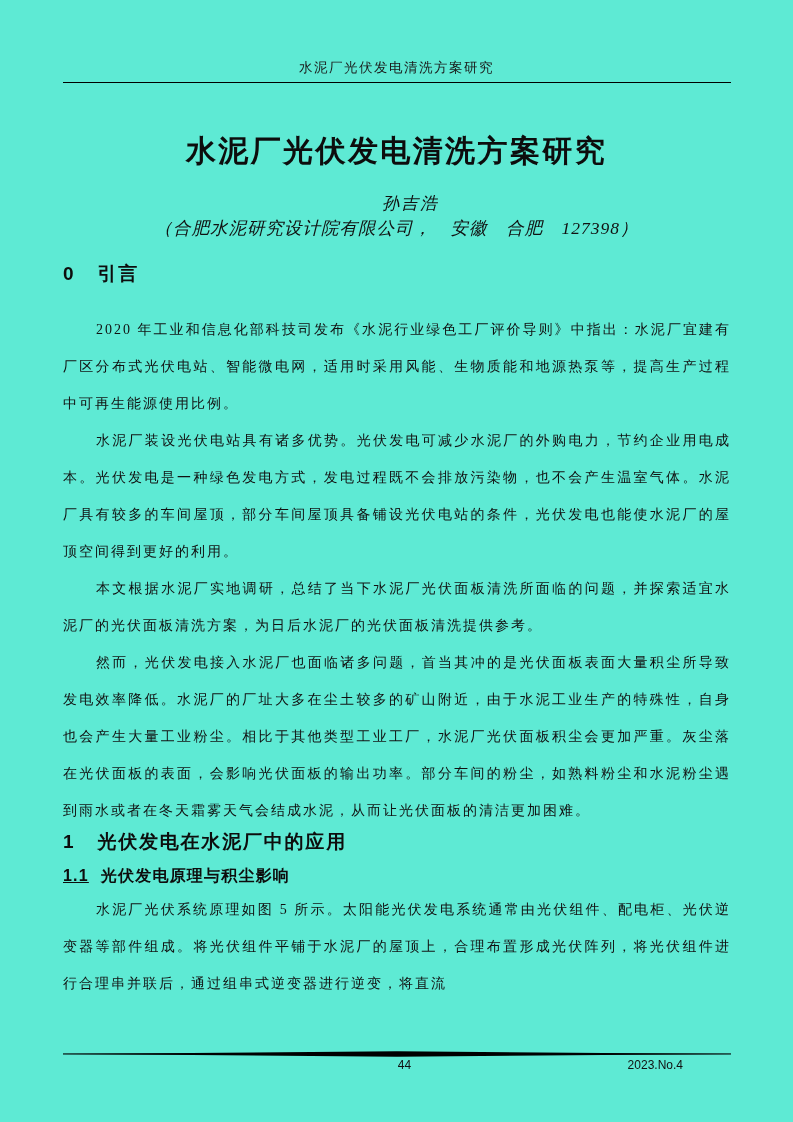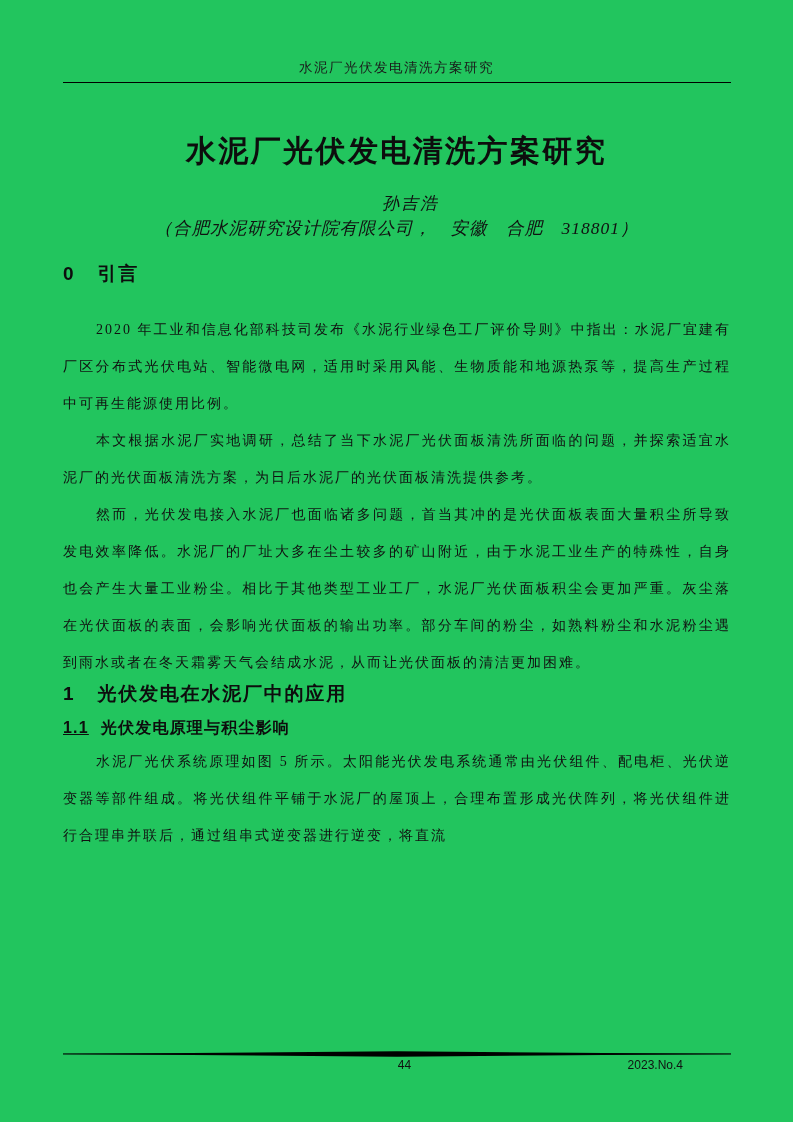--- a/index.html
+++ b/index.html
@@ -4,21 +4,21 @@
 <style>
   html, body {
     margin: 0;
     padding: 0;
     background: #ffffff;
   }
   .page {
     position: relative;
     width: 793px;
     height: 1122px;
-    background: #22c55e;
+    background: #5eead4;
     color: #111111;
     font-family: "Liberation Serif", "DejaVu Serif", serif;
     overflow: hidden;
   }
 
   
   .running-head {
     position: absolute;
     top: 58px;
     left: 0;
@@ -147,30 +147,31 @@
 <div class="page">
 
   <div class="running-head">水泥厂光伏发电清洗方案研究</div>
 
   <div class="header-rule"></div>
 
   <div class="article-title">水泥厂光伏发电清洗方案研究</div>
 
   <div class="author-name">孙吉浩</div>
 
-  <div class="author-affiliation">（合肥水泥研究设计院有限公司，　安徽　合肥　318801）</div>
+  <div class="author-affiliation">（合肥水泥研究设计院有限公司，　安徽　合肥　127398）</div>
 
   <div class="content">
 
     <h2 class="h-level1 h-intro">
       <span class="h-num-1">0</span><span>引言</span>
     </h2>
 
     <p class="para">2020 年工业和信息化部科技司发布《水泥行业绿色工厂评价导则》中指出：水泥厂宜建有厂区分布式光伏电站、智能微电网，适用时采用风能、生物质能和地源热泵等，提高生产过程中可再生能源使用比例。</p>
 
+    <p class="para">水泥厂装设光伏电站具有诸多优势。光伏发电可减少水泥厂的外购电力，节约企业用电成本。光伏发电是一种绿色发电方式，发电过程既不会排放污染物，也不会产生温室气体。水泥厂具有较多的车间屋顶，部分车间屋顶具备铺设光伏电站的条件，光伏发电也能使水泥厂的屋顶空间得到更好的利用。</p>
 
     <p class="para">本文根据水泥厂实地调研，总结了当下水泥厂光伏面板清洗所面临的问题，并探索适宜水泥厂的光伏面板清洗方案，为日后水泥厂的光伏面板清洗提供参考。</p>
 
     <p class="para">然而，光伏发电接入水泥厂也面临诸多问题，首当其冲的是光伏面板表面大量积尘所导致发电效率降低。水泥厂的厂址大多在尘土较多的矿山附近，由于水泥工业生产的特殊性，自身也会产生大量工业粉尘。相比于其他类型工业工厂，水泥厂光伏面板积尘会更加严重。灰尘落在光伏面板的表面，会影响光伏面板的输出功率。部分车间的粉尘，如熟料粉尘和水泥粉尘遇到雨水或者在冬天霜雾天气会结成水泥，从而让光伏面板的清洁更加困难。</p>
 
     <h2 class="h-level1">
       <span class="h-num-1">1</span><span>光伏发电在水泥厂中的应用</span>
     </h2>
 
     <h3 class="h-level2">

